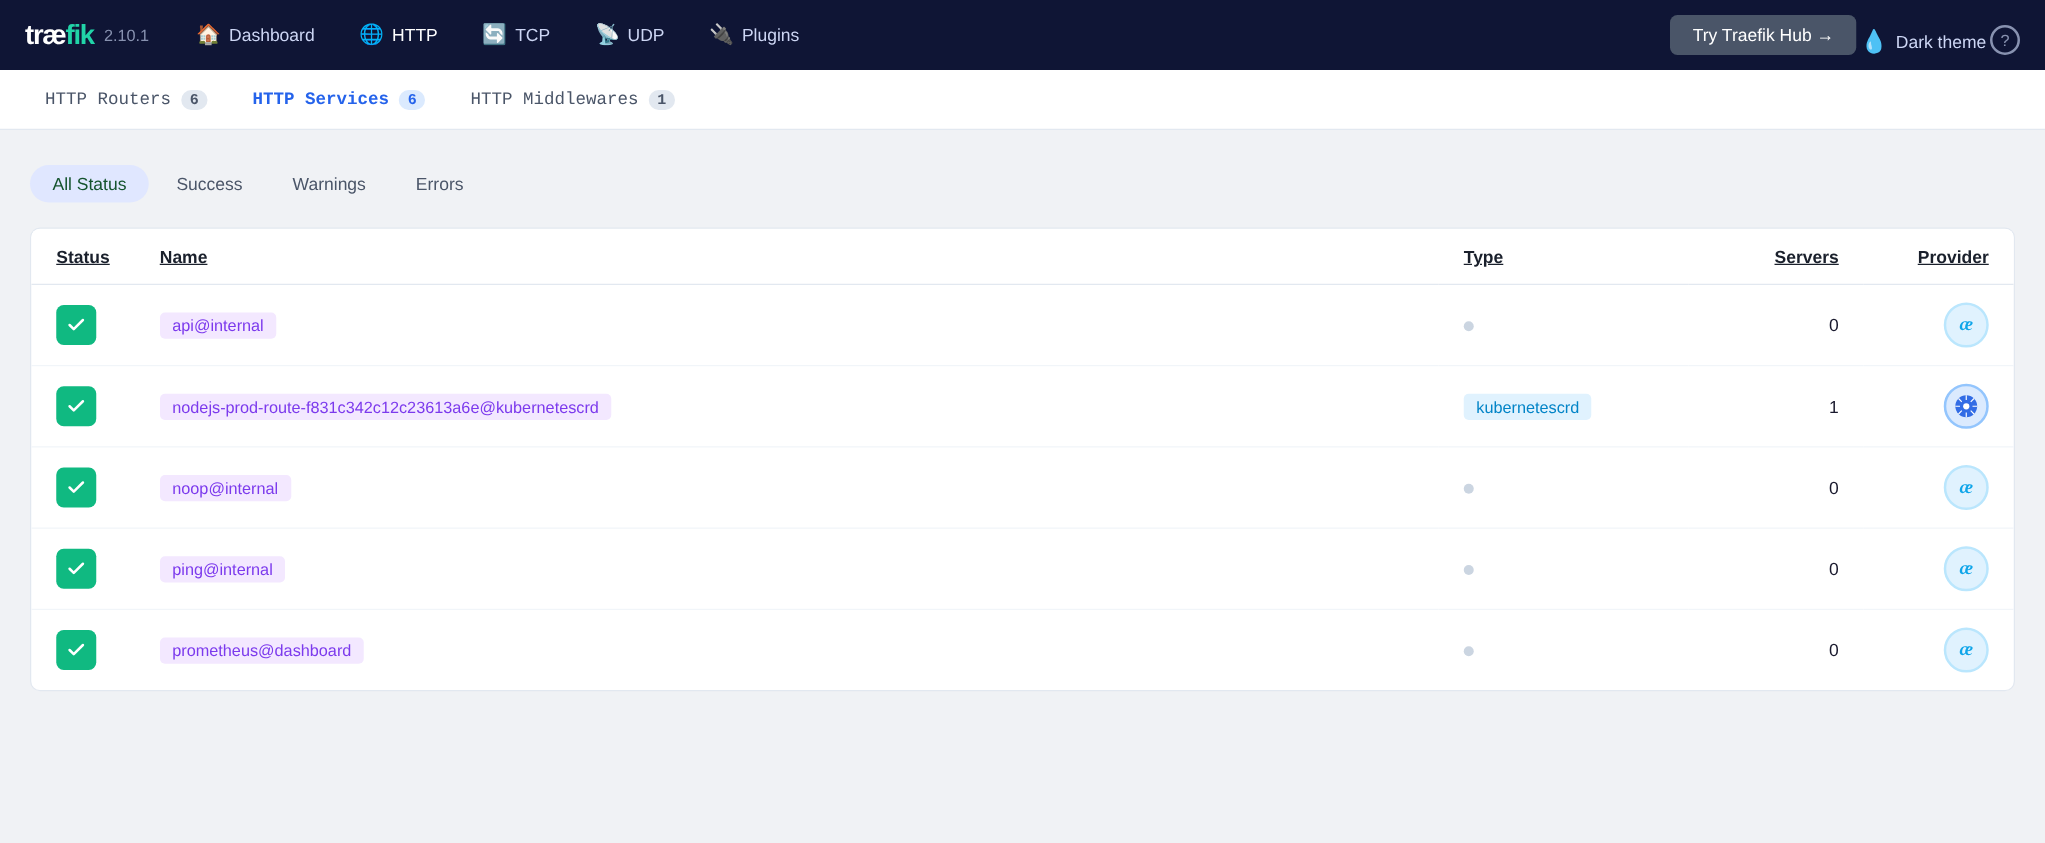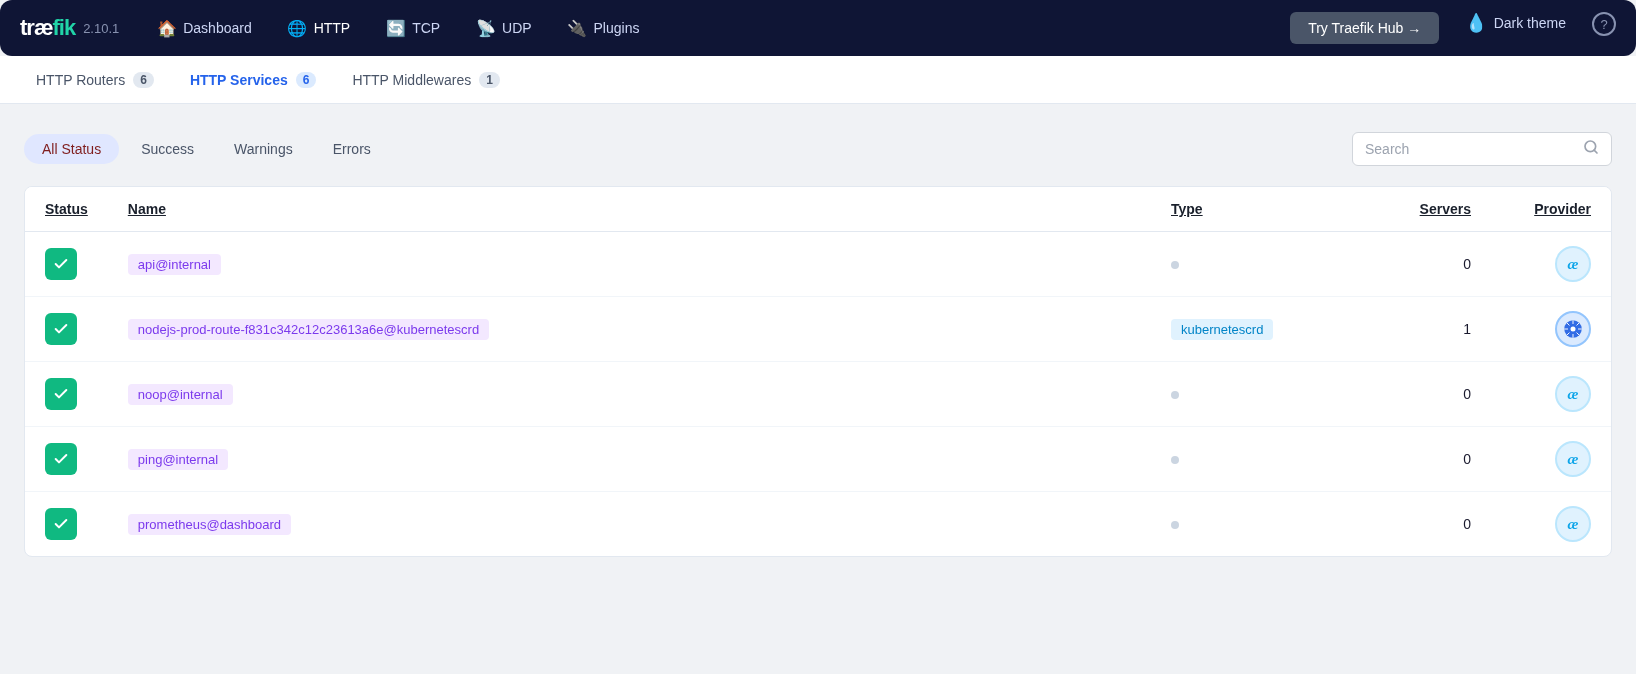--- a/index.html
+++ b/index.html
@@ -6,21 +6,20 @@
     body { font-family: 'Segoe UI', Arial, sans-serif; font-size: 14px; background: #f0f2f5; color: #1a1a2e; }
 
     
     .navbar {
       background: #0f1535;
       display: flex;
       align-items: center;
       padding: 0 20px;
       height: 56px;
       gap: 8px;
-      border-radius: 12px;
     }
     .navbar-brand {
       display: flex;
       align-items: center;
       gap: 8px;
       margin-right: 16px;
     }
     .brand-logo {
       font-size: 22px;
       font-weight: 700;
@@ -43,22 +42,22 @@
       cursor: pointer;
       font-size: 14px;
       text-decoration: none;
       transition: background 0.15s;
     }
     .nav-item.active { color: #fff; }
     .nav-icon { font-size: 16px; }
     .navbar-right {
       margin-left: auto;
       display: flex;
-      align-items: flex-start;
-      gap: 26px;
+      align-items: flex-end;
+      gap: 3px;
     }
     .btn-hub {
       background: #4a5568;
       color: #fff;
       border: none;
       padding: 8px 18px;
       border-radius: 6px;
       cursor: pointer;
       font-size: 14px;
       font-weight: 500;
@@ -99,20 +98,21 @@
     .sub-tab {
       display: flex;
       align-items: center;
       gap: 8px;
       padding: 6px 16px;
       cursor: pointer;
       color: #4a5568;
       font-size: 14px;
       border-radius: 4px;
       text-decoration: none;
+      font-family: Liberation Mono, monospace;
     }
     .sub-tab.active { color: #2563eb; font-weight: 600; }
     .tab-badge {
       background: #e2e8f0;
       color: #4a5568;
       border-radius: 10px;
       padding: 1px 7px;
       font-size: 12px;
       font-weight: 600;
     }
@@ -143,21 +143,21 @@
       border-radius: 20px;
       border: none;
       cursor: pointer;
       font-size: 14px;
       background: transparent;
       color: #4a5568;
       transition: all 0.15s;
     }
     .filter-btn.active {
       background: #e0e7ff;
-      color: #7f1d1d;
+      color: #14532d;
       font-weight: 500;
     }
     .search-box {
       display: flex;
       align-items: center;
       border: 1px solid #d1d5db;
       border-radius: 6px;
       background: #fff;
       padding: 6px 12px;
       gap: 8px;
@@ -343,29 +343,20 @@
 </div>
 
 <div class="main-content">
 
   <div class="filter-bar">
     <div class="status-filters">
       <button class="filter-btn active">All Status</button>
       <button class="filter-btn">Success</button>
       <button class="filter-btn">Warnings</button>
       <button class="filter-btn">Errors</button>
-    </div>
-    <div class="search-box">
-      <input type="text" placeholder="Search" style="">
-      <span class="search-icon-svg">
-        <svg width="16" height="16" viewBox="0 0 24 24" fill="none" stroke="#9ca3af" stroke-width="2.5" stroke-linecap="round" stroke-linejoin="round">
-          <circle cx="11" cy="11" r="8"></circle>
-            <line x1="21" y1="21" x2="16.65" y2="16.65"></line>
-        </svg>
-      </span>
     </div>
   </div>
 
   <div class="table-container">
     <table class="data-table">
       <thead>
         <tr>
           <th style="width:80px">
             <span>Status</span>
           </th>

